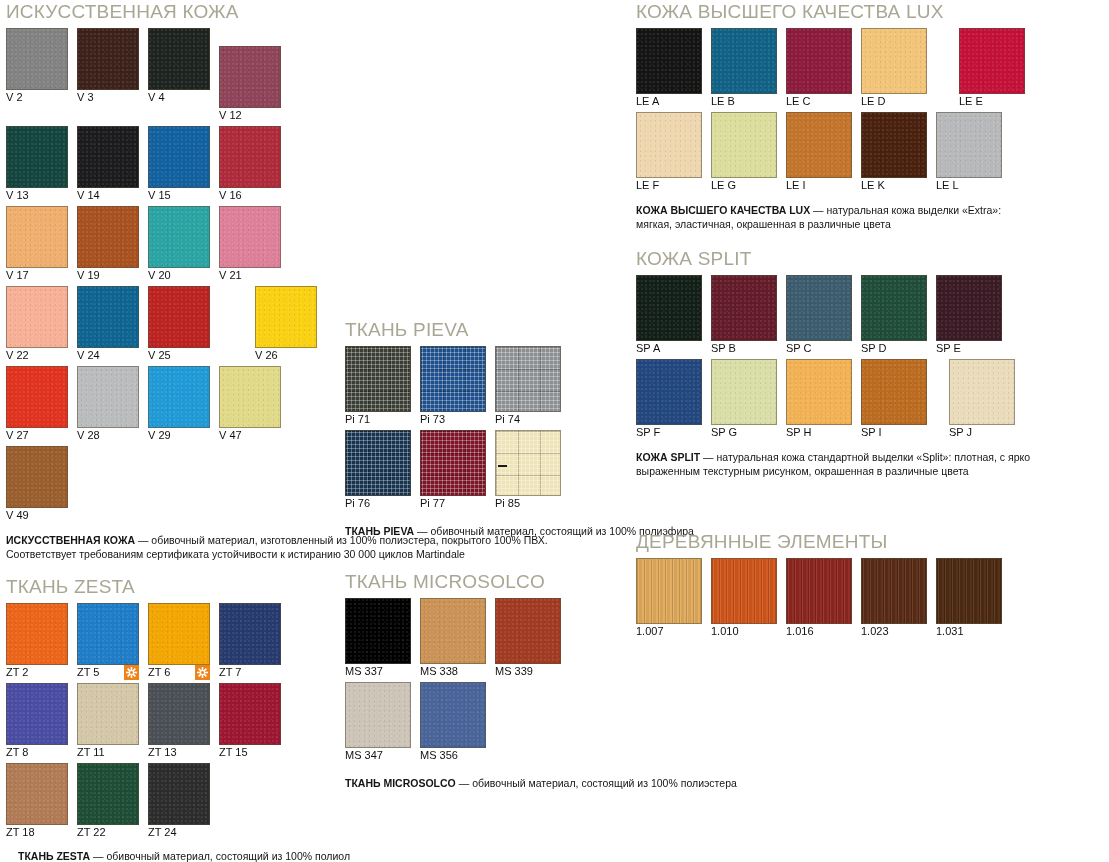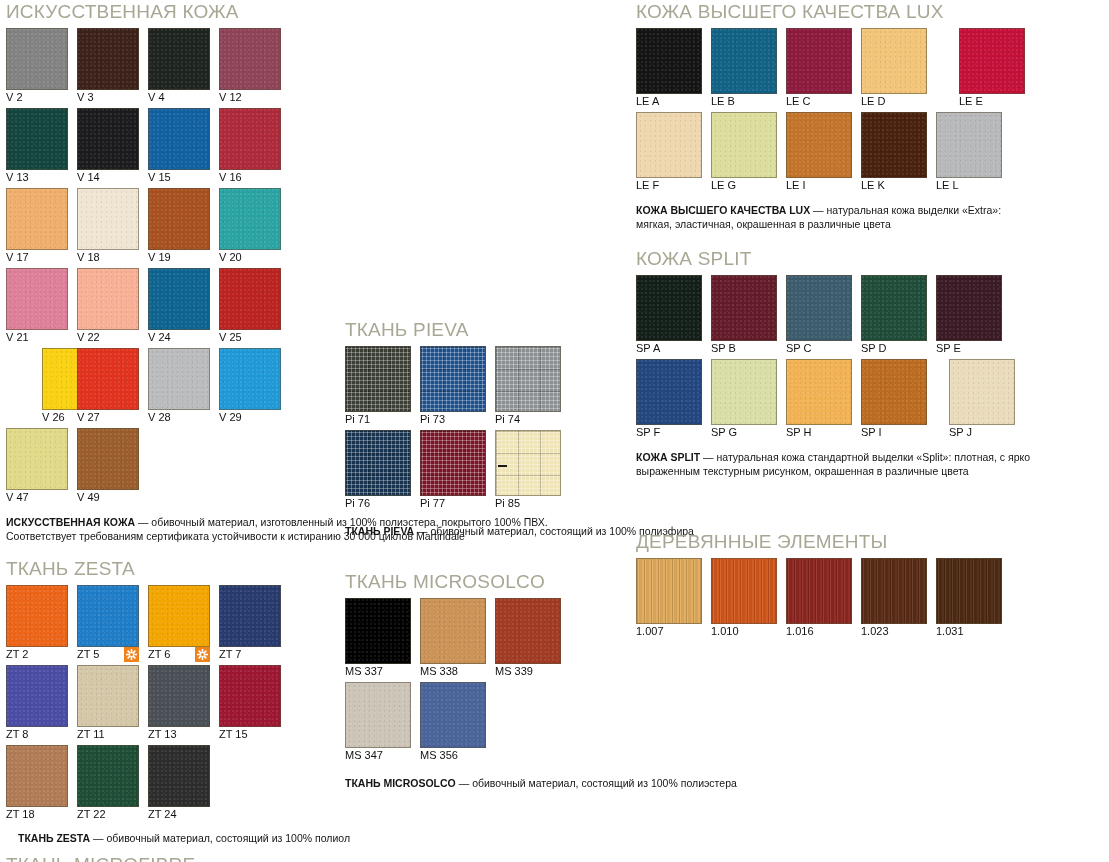--- a/index.html
+++ b/index.html
@@ -118,21 +118,21 @@
           <div class="lbl">
             <span>V 3</span>
           </div>
         </div>
         <div class="cell" style="width: 62px;">
           <div class="sw tex-grain" style="width: 62px; height: 62px; background: rgb(29, 35, 30);"></div>
           <div class="lbl">
             <span>V 4</span>
           </div>
         </div>
-        <div class="cell" style="width: 74px;">
+        <div class="cell" style="width: 74px; margin-top: 18px;">
           <div class="sw tex-grain" style="width: 62px; height: 62px; background: rgb(142, 67, 88);"></div>
           <div class="lbl">
             <span>V 12</span>
           </div>
         </div>
         <div class="cell" style="width: 62px;">
           <div class="sw tex-grain" style="width: 62px; height: 62px; background: rgb(19, 69, 62);"></div>
           <div class="lbl">
             <span>V 13</span>
           </div>
@@ -152,26 +152,20 @@
         <div class="cell" style="width: 62px;">
           <div class="sw tex-grain" style="width: 62px; height: 62px; background: rgb(174, 42, 59);"></div>
           <div class="lbl">
             <span>V 16</span>
           </div>
         </div>
         <div class="cell" style="width: 62px;">
           <div class="sw tex-grain" style="width: 62px; height: 62px; background: rgb(240, 174, 109);"></div>
           <div class="lbl">
             <span>V 17</span>
-          </div>
-        </div>
-        <div class="cell" style="width: 62px;">
-          <div class="sw tex-grain" style="width: 62px; height: 62px; background: rgb(239, 229, 210);"></div>
-          <div class="lbl">
-            <span>V 18</span>
           </div>
         </div>
         <div class="cell" style="width: 62px;">
           <div class="sw tex-grain" style="width: 62px; height: 62px; background: rgb(168, 81, 31);"></div>
           <div class="lbl">
             <span>V 19</span>
           </div>
         </div>
         <div class="cell" style="width: 62px;">
           <div class="sw tex-grain" style="width: 62px; height: 62px; background: rgb(42, 163, 163);"></div>

